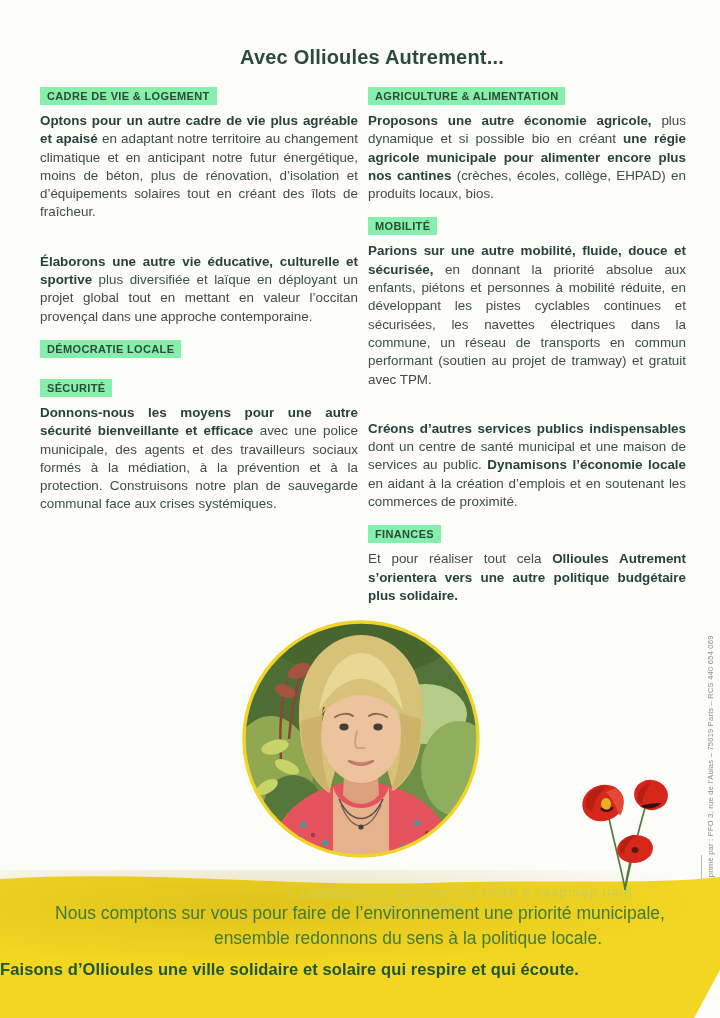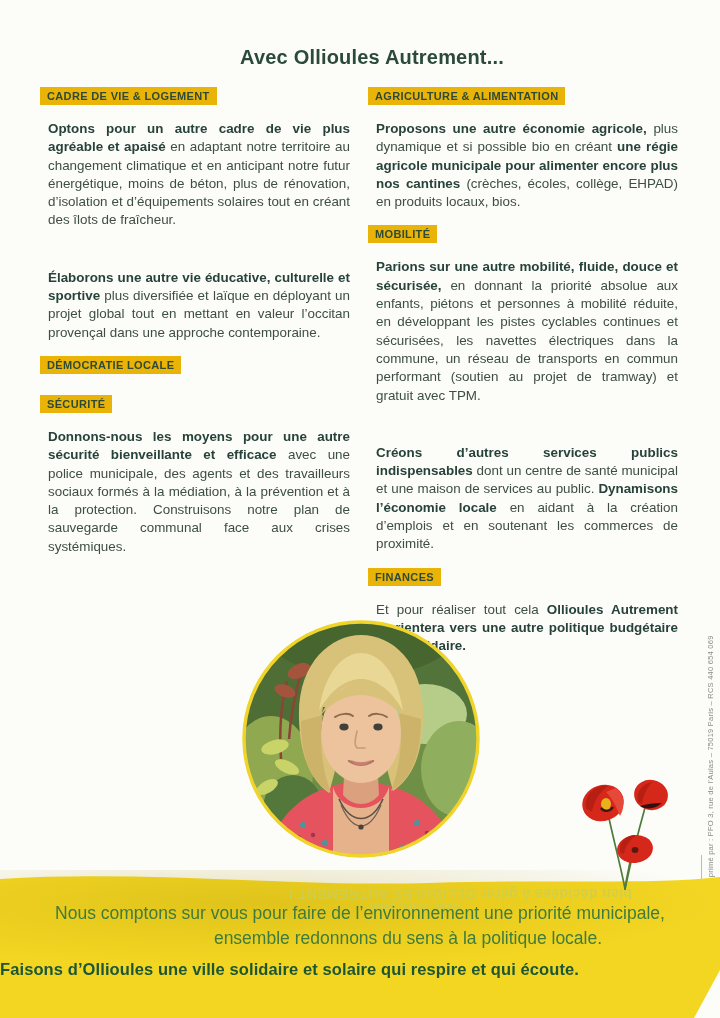--- a/index.html
+++ b/index.html
@@ -18,27 +18,27 @@
     font-size:20px;font-weight:800;letter-spacing:.2px;
     color:#2b4a3c;
   }
   
   .col{position:absolute;top:86px;width:318px;}
   .col.left{left:40px;}
   .col.right{left:368px;}
   .policy-section{margin:0 0 13px 0;}
   .badge{
     display:inline-block;
-    background:#eab308;color:#2c4a35;
+    background:#86efac;color:#2c4a35;
     font-size:11px;font-weight:700;letter-spacing:.35px;
     padding:3px 7px 3px 7px;margin:0 0 7px 0;
     white-space:nowrap;
   }
   .body-par{
-    margin:8px;color:#3e4e46;
+    margin:0;color:#3e4e46;
     font-size:13.4px;line-height:18.3px;
     text-align:justify;
   }
   .body-par b{color:#27423a;font-weight:700;}
   
   .portrait{position:absolute;left:241px;top:619px;width:240px;height:240px;z-index:3;}
   
   .poppies{position:absolute;left:572px;top:772px;width:110px;height:122px;z-index:4;}
   
   .print-credit{

